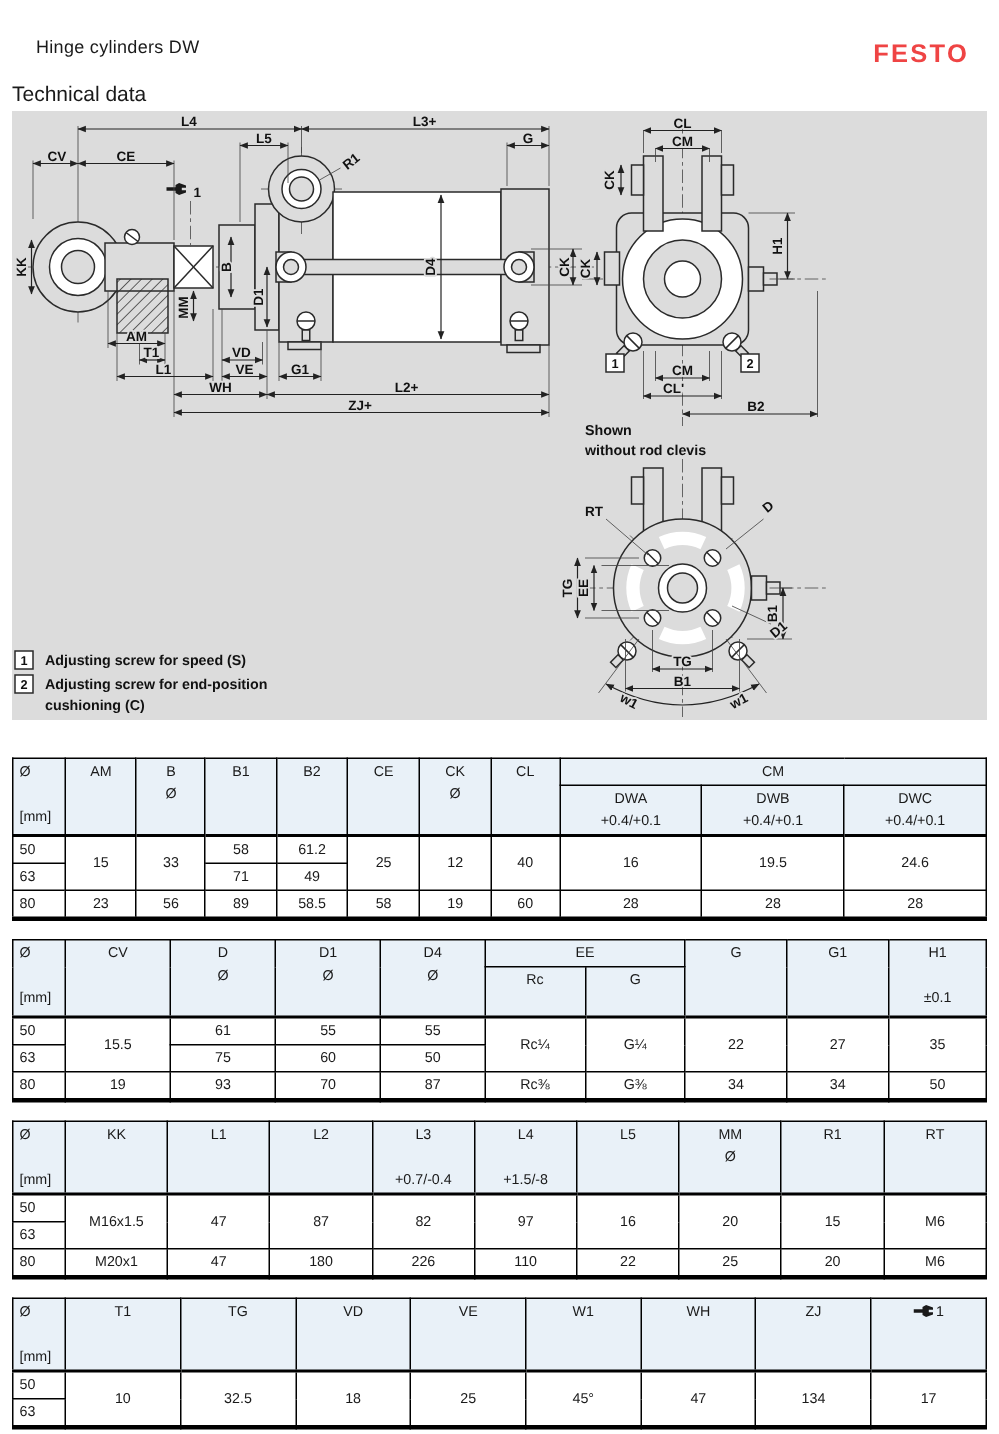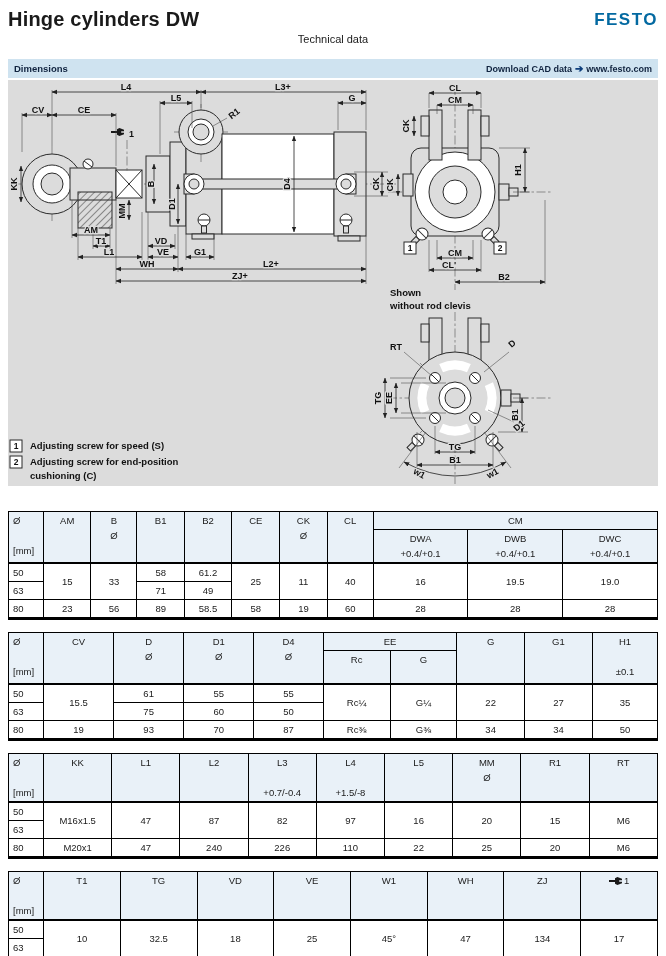--- a/index.html
+++ b/index.html
@@ -1,22 +1,22 @@
 <!DOCTYPE html>
 <html><head>
 <meta charset="utf-8">
 <style>
   html,body{margin:0;padding:0;background:#fff;}
   body{width:666px;font-family:"Liberation Sans",sans-serif;color:#1a1a1a;}
   .page{width:666px;min-height:956px;box-sizing:border-box;padding:8px 8px 10px 8px;}
   
   .titlebar{position:relative;height:48px;}
-  .title{font-size:20px;font-weight:bold;margin:0;letter-spacing:0.2px;}
-  .subtitle{font-size:11px;margin-top:2px;text-align:center;}
-  .logo{position:absolute;right:0;top:2px;font-size:17px;font-weight:bold;color:#0369a1;letter-spacing:1.5px;}
+  .title{font-size:12px;font-weight:normal;margin:16px;letter-spacing:0.2px;}
+  .subtitle{font-size:14px;margin-top:2px;}
+  .logo{position:absolute;right:12px;top:2px;font-size:17px;font-weight:bold;color:#ef4444;letter-spacing:1.5px;}
   
   .dimbar{margin-top:3px;background:#cfe3f0;height:19px;display:flex;align-items:center;justify-content:space-between;padding:0 6px;box-sizing:border-box;}
   .dimbar .lbl-left{font-size:9.5px;font-weight:bold;color:#10233f;}
   .cadlink{font-size:9px;font-weight:bold;color:#10233f;cursor:pointer;display:flex;align-items:center;gap:3px;}
   .cadlink .arrow{color:#0d3e7c;font-size:10px;}
   
   .panel{margin-top:2px;width:650px;height:406px;background:#dcdcdc;position:relative;}
   .panel svg{display:block;}
   
   .twrap{margin-top:12px;}
@@ -48,28 +48,20 @@
 <body>
 
 <div class="page">
 
   <div class="titlebar">
     <h1 class="title">Hinge cylinders DW</h1>
     <div class="subtitle">Technical data</div>
     <div class="logo">FESTO</div>
   </div>
 
-  <div class="dimbar">
-    <span class="lbl-left">Dimensions</span>
-    <span class="cadlink">
-      <span>Download CAD data</span>
-      <span class="arrow">➔</span>
-      <span>www.festo.com</span>
-    </span>
-  </div>
 
   <div class="panel">
   <svg width="650" height="406" viewBox="0 0 650 406">
     <defs>
       <marker id="ar" viewBox="0 0 8 8" refX="7.5" refY="4" markerWidth="7" markerHeight="7" orient="auto-start-reverse">
         <path d="M0 0.8 L8 4 L0 7.2 Z" fill="#222"></path>
       </marker>
       <pattern id="hat" width="5" height="5" patternTransform="rotate(45)" patternUnits="userSpaceOnUse">
         <line x1="0" y1="0" x2="0" y2="5" stroke="#333" stroke-width="1"></line>
       </pattern>
@@ -410,25 +402,25 @@
           </tr>
         </thead>
         <tbody>
           <tr>
             <td class="size">50</td>
             <td rowspan="2">15</td>
             <td rowspan="2">33</td>
             <td>58</td>
             <td>61.2</td>
             <td rowspan="2">25</td>
-            <td rowspan="2">11</td>
+            <td rowspan="2">12</td>
             <td rowspan="2">40</td>
             <td rowspan="2">16</td>
             <td rowspan="2">19.5</td>
-            <td rowspan="2">19.0</td>
+            <td rowspan="2">24.6</td>
           </tr>
           <tr>
             <td class="size">63</td>
             <td>71</td>
             <td>49</td>
           </tr>
           <tr>
             <td class="size">80</td>
             <td>23</td>
             <td>56</td>
@@ -666,21 +658,21 @@
             <td rowspan="2">15</td>
             <td rowspan="2">M6</td>
           </tr>
           <tr>
             <td class="size">63</td>
           </tr>
           <tr>
             <td class="size">80</td>
             <td>M20x1</td>
             <td>47</td>
-            <td>240</td>
+            <td>180</td>
             <td>226</td>
             <td>110</td>
             <td>22</td>
             <td>25</td>
             <td>20</td>
             <td>M6</td>
           </tr>
         </tbody>
       </table>
     </div>

